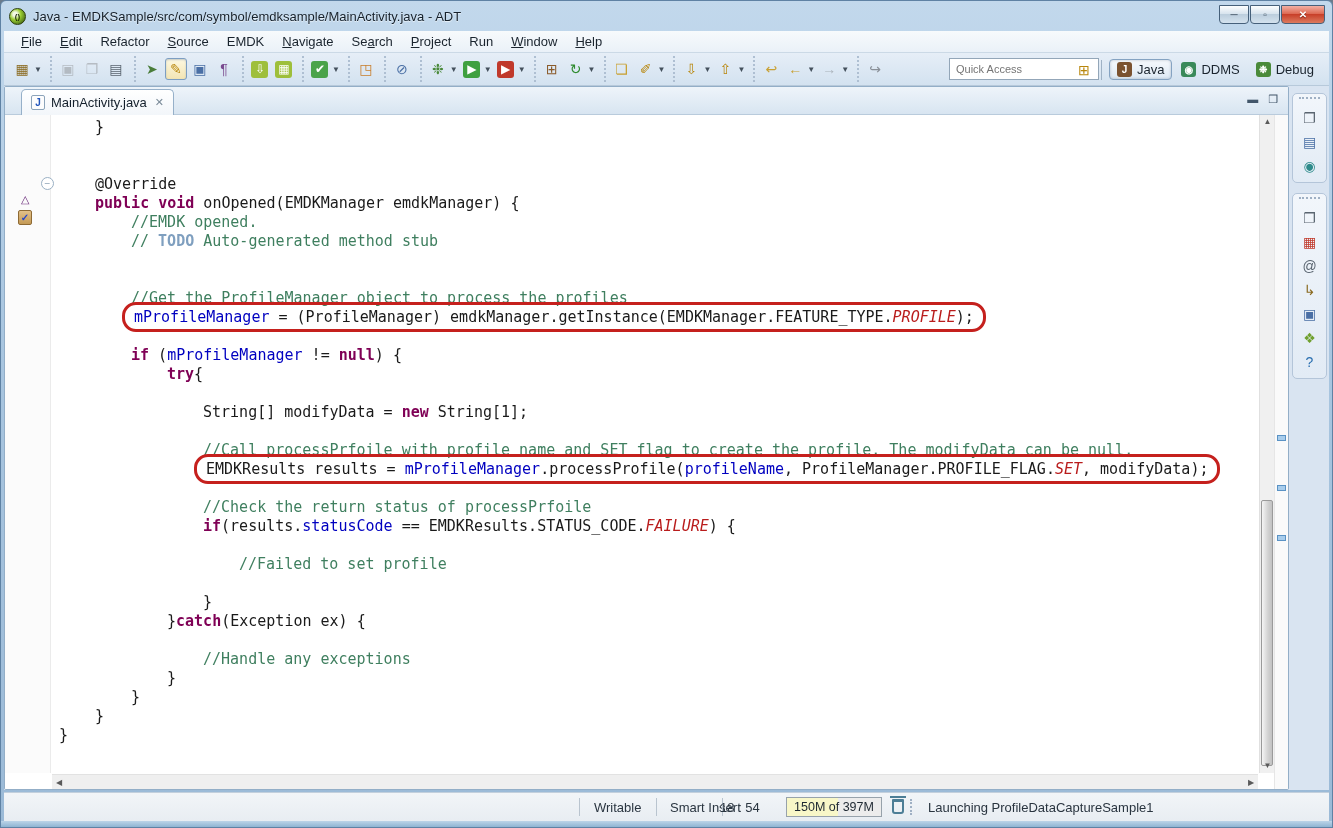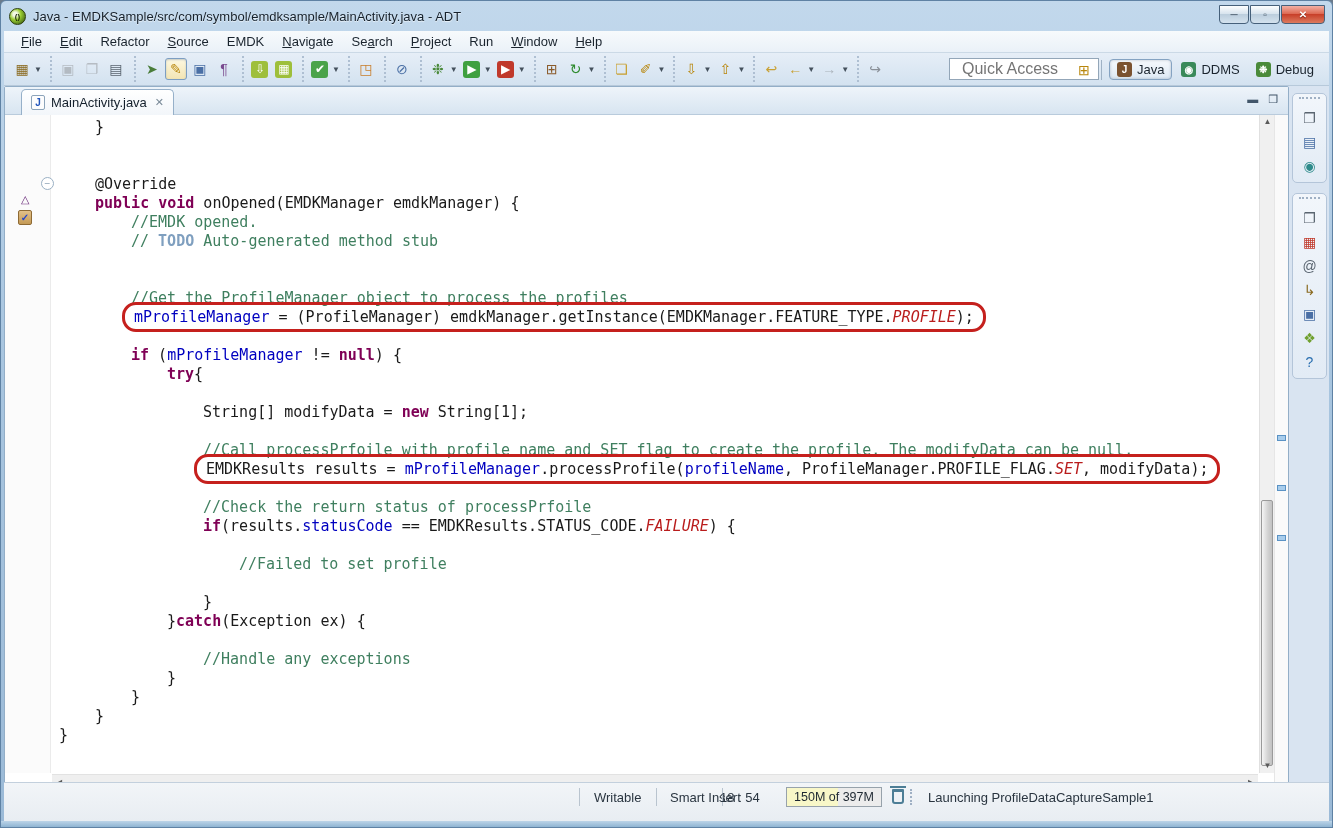--- a/index.html
+++ b/index.html
@@ -26,21 +26,21 @@
   
   #toolbar{position:absolute;left:3px;top:52px;right:3px;height:33px;background:linear-gradient(#e6eef7,#d3e2f0);display:flex;align-items:center;border-bottom:1px solid #b7c9da;}
   .tgroup{display:flex;align-items:center;height:26px;padding:0 4px;border-left:2px dotted #aebfd2;margin-left:2px;}
   .tgroup:first-child{border-left:none;}
   .ticon{width:22px;height:22px;display:flex;align-items:center;justify-content:center;font-size:14px;border-radius:3px;margin:0 1px;}
   .ticon .bgchip{width:17px;height:17px;border-radius:3px;display:flex;align-items:center;justify-content:center;font-size:12px;color:#fff;}
   .ticon.dis{opacity:.38;filter:grayscale(1);}
   .ticon.pr{border:1px solid #7d9ec2;background:linear-gradient(#fdf8e1,#f3e5b4);box-shadow:inset 0 1px 2px rgba(90,110,140,.35);}
   .caret{font-size:8px;color:#44505c;margin:0 2px 0 0;}
   #qa-wrap{position:absolute;left:945px;top:5px;}
-  #quick-access{width:150px;height:22px;border:1px solid #93a6b8;font-size:16px;padding:2px 12px;font-family:"Liberation Sans",sans-serif;color:#333;background:#fff;}
+  #quick-access{width:150px;height:22px;border:1px solid #93a6b8;font-size:11px;padding:2px 6px;font-family:"Liberation Sans",sans-serif;color:#333;background:#fff;}
   #persp{position:absolute;right:8px;top:4px;display:flex;align-items:center;height:25px;}
   .psep{width:1px;height:20px;background:#9fb2c5;margin:0 5px;}
   .pbtn{display:flex;align-items:center;padding:2px 7px;border-radius:4px;font-size:13px;color:#1a242e;margin-left:2px;}
   .pbtn.active{border:1px solid #85a3c2;background:linear-gradient(#f4f8fc,#dcе8f4);background:linear-gradient(#f6f9fc,#dde9f4);box-shadow:inset 0 0 3px rgba(90,110,140,.4);}
   .picon{width:15px;height:15px;border-radius:3px;display:flex;align-items:center;justify-content:center;font-size:10px;font-weight:bold;color:#fff;margin-right:5px;}
   
   #main{position:absolute;left:3px;top:85px;right:3px;bottom:37px;background:#d4e0ee;display:flex;}
   #editor-region{flex:1;display:flex;flex-direction:column;border:1px solid #93aec7;border-radius:2px;background:#fff;overflow:hidden;}
   #tabrow{height:28px;background:linear-gradient(#eef4fa,#d8e5f1);border-bottom:1px solid #b9cbdc;position:relative;}
   #tab{position:absolute;left:16px;top:2px;height:26px;display:flex;align-items:center;padding:0 9px;background:linear-gradient(#ffffff,#f2f6fa);border:1px solid #96b0c9;border-bottom:none;border-radius:5px 5px 0 0;font-size:13px;color:#14202c;}
@@ -69,21 +69,21 @@
   #hscroll{position:absolute;left:47px;right:30px;bottom:0;height:15px;background:#efefef;border-top:1px solid #e2e2e2;}
   #hscroll .sarrow{width:14px;height:15px;line-height:15px;}
   #overview{position:absolute;right:0;top:0;bottom:0;width:14px;background:#fafafa;border-left:1px solid #e6e6e6;}
   .ov-mark{position:absolute;left:2px;width:9px;height:6px;background:#a8cdec;border:1px solid #5a92c4;}
   
   #side-panel{width:40px;background:#d9e4f1;padding-top:4px;}
   .stack{margin:3px 2px 10px 3px;background:linear-gradient(#f2f6fb,#e2ebf5);border:1px solid #b4c5d9;border-radius:5px;padding:2px 0 4px 0;}
   .grip{height:6px;margin:1px 6px 3px 6px;border-top:2px dotted #9fb0c4;}
   .sicon{width:24px;height:23px;margin:1px auto;display:flex;align-items:center;justify-content:center;font-size:14px;border-radius:3px;}
   
-  #statusbar{position:absolute;left:3px;bottom:6px;right:3px;height:39px;background:linear-gradient(#f2f5f8,#e8edf2);border-top:1px solid #c3d0dd;font-size:13px;color:#2a3540;}
+  #statusbar{position:absolute;left:3px;bottom:6px;right:3px;height:29px;background:linear-gradient(#f2f5f8,#e8edf2);border-top:1px solid #c3d0dd;font-size:13px;color:#2a3540;}
   .ssep{position:absolute;top:5px;width:1px;height:18px;background:#b9c4cf;}
   .sitem{position:absolute;top:7px;}
   #heap{position:absolute;left:782px;top:4px;width:96px;height:20px;border:1px solid #97a2ab;background:linear-gradient(90deg,#f8f7c8 0 54%,#ececec 54%);text-align:center;line-height:18px;font-size:12.5px;color:#1e2832;}
   #trash{position:absolute;left:888px;top:6px;width:12px;height:15px;border:2px solid #4d7e96;border-top:3px solid #4d7e96;border-radius:1px 1px 3px 3px;}
   #trash:before{content:"";position:absolute;left:-4px;top:-6px;width:16px;height:2px;background:#4d7e96;}
   #msg-grip{position:absolute;left:906px;top:6px;height:16px;border-left:2px dotted #9fb0c4;}
   
   #bottom-edge{position:absolute;left:0;right:0;bottom:0;height:6px;background:linear-gradient(#bcd4e8,#8fb4d2);}
 </style>
 </head>

